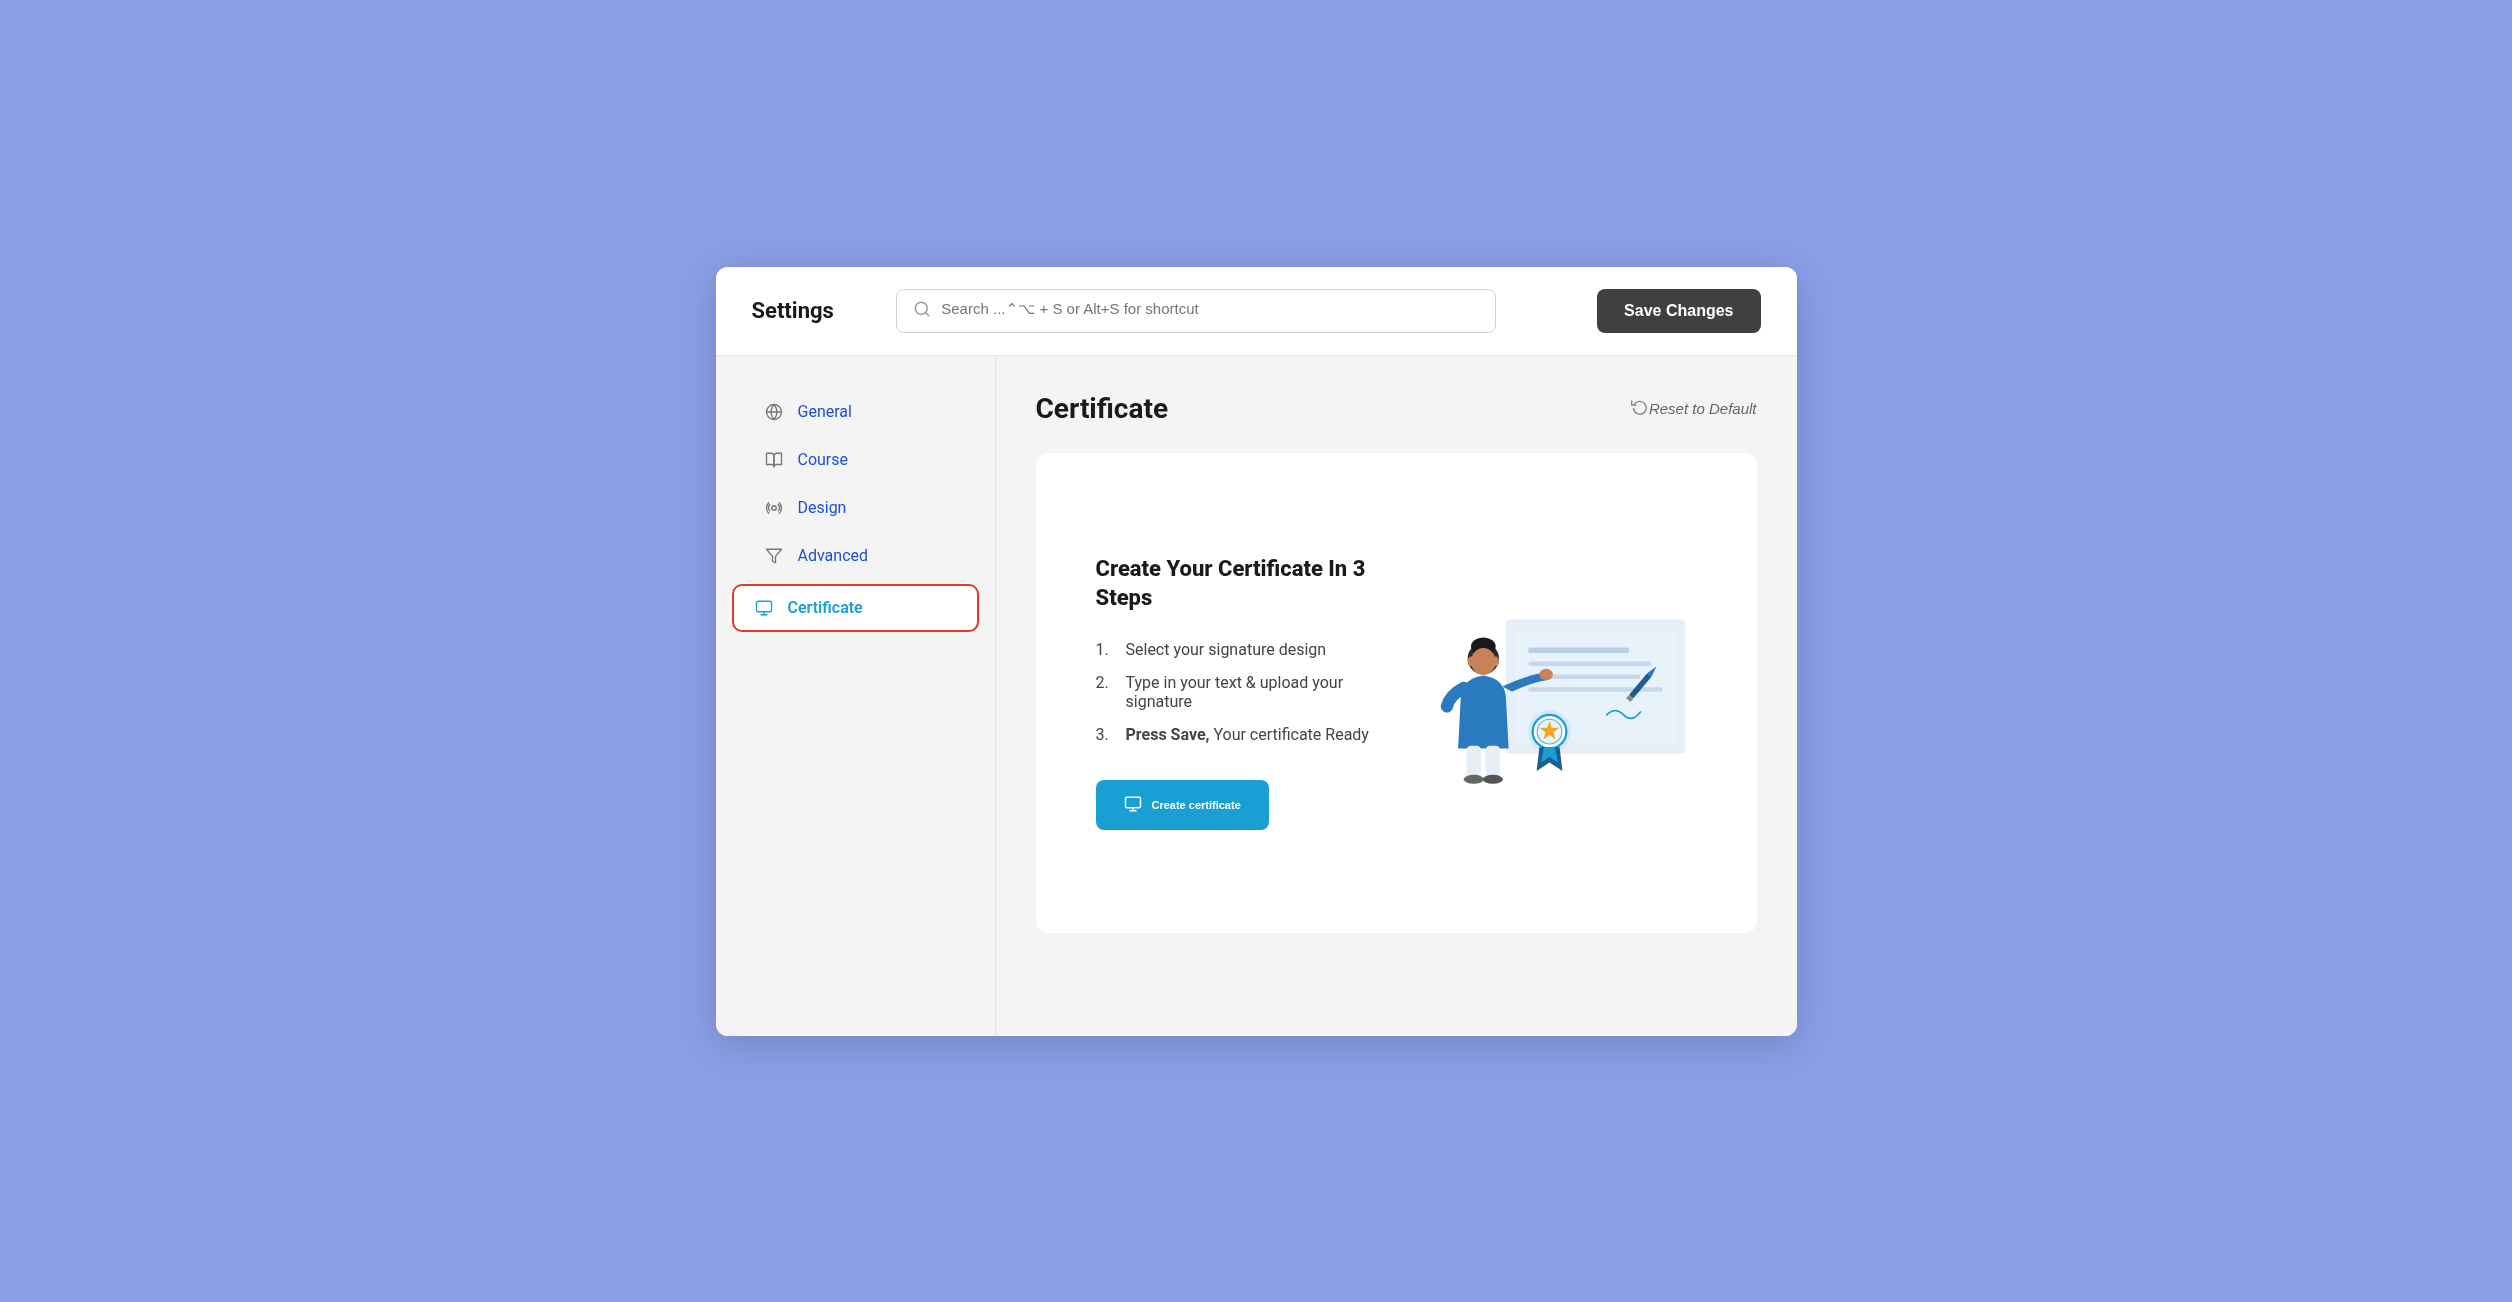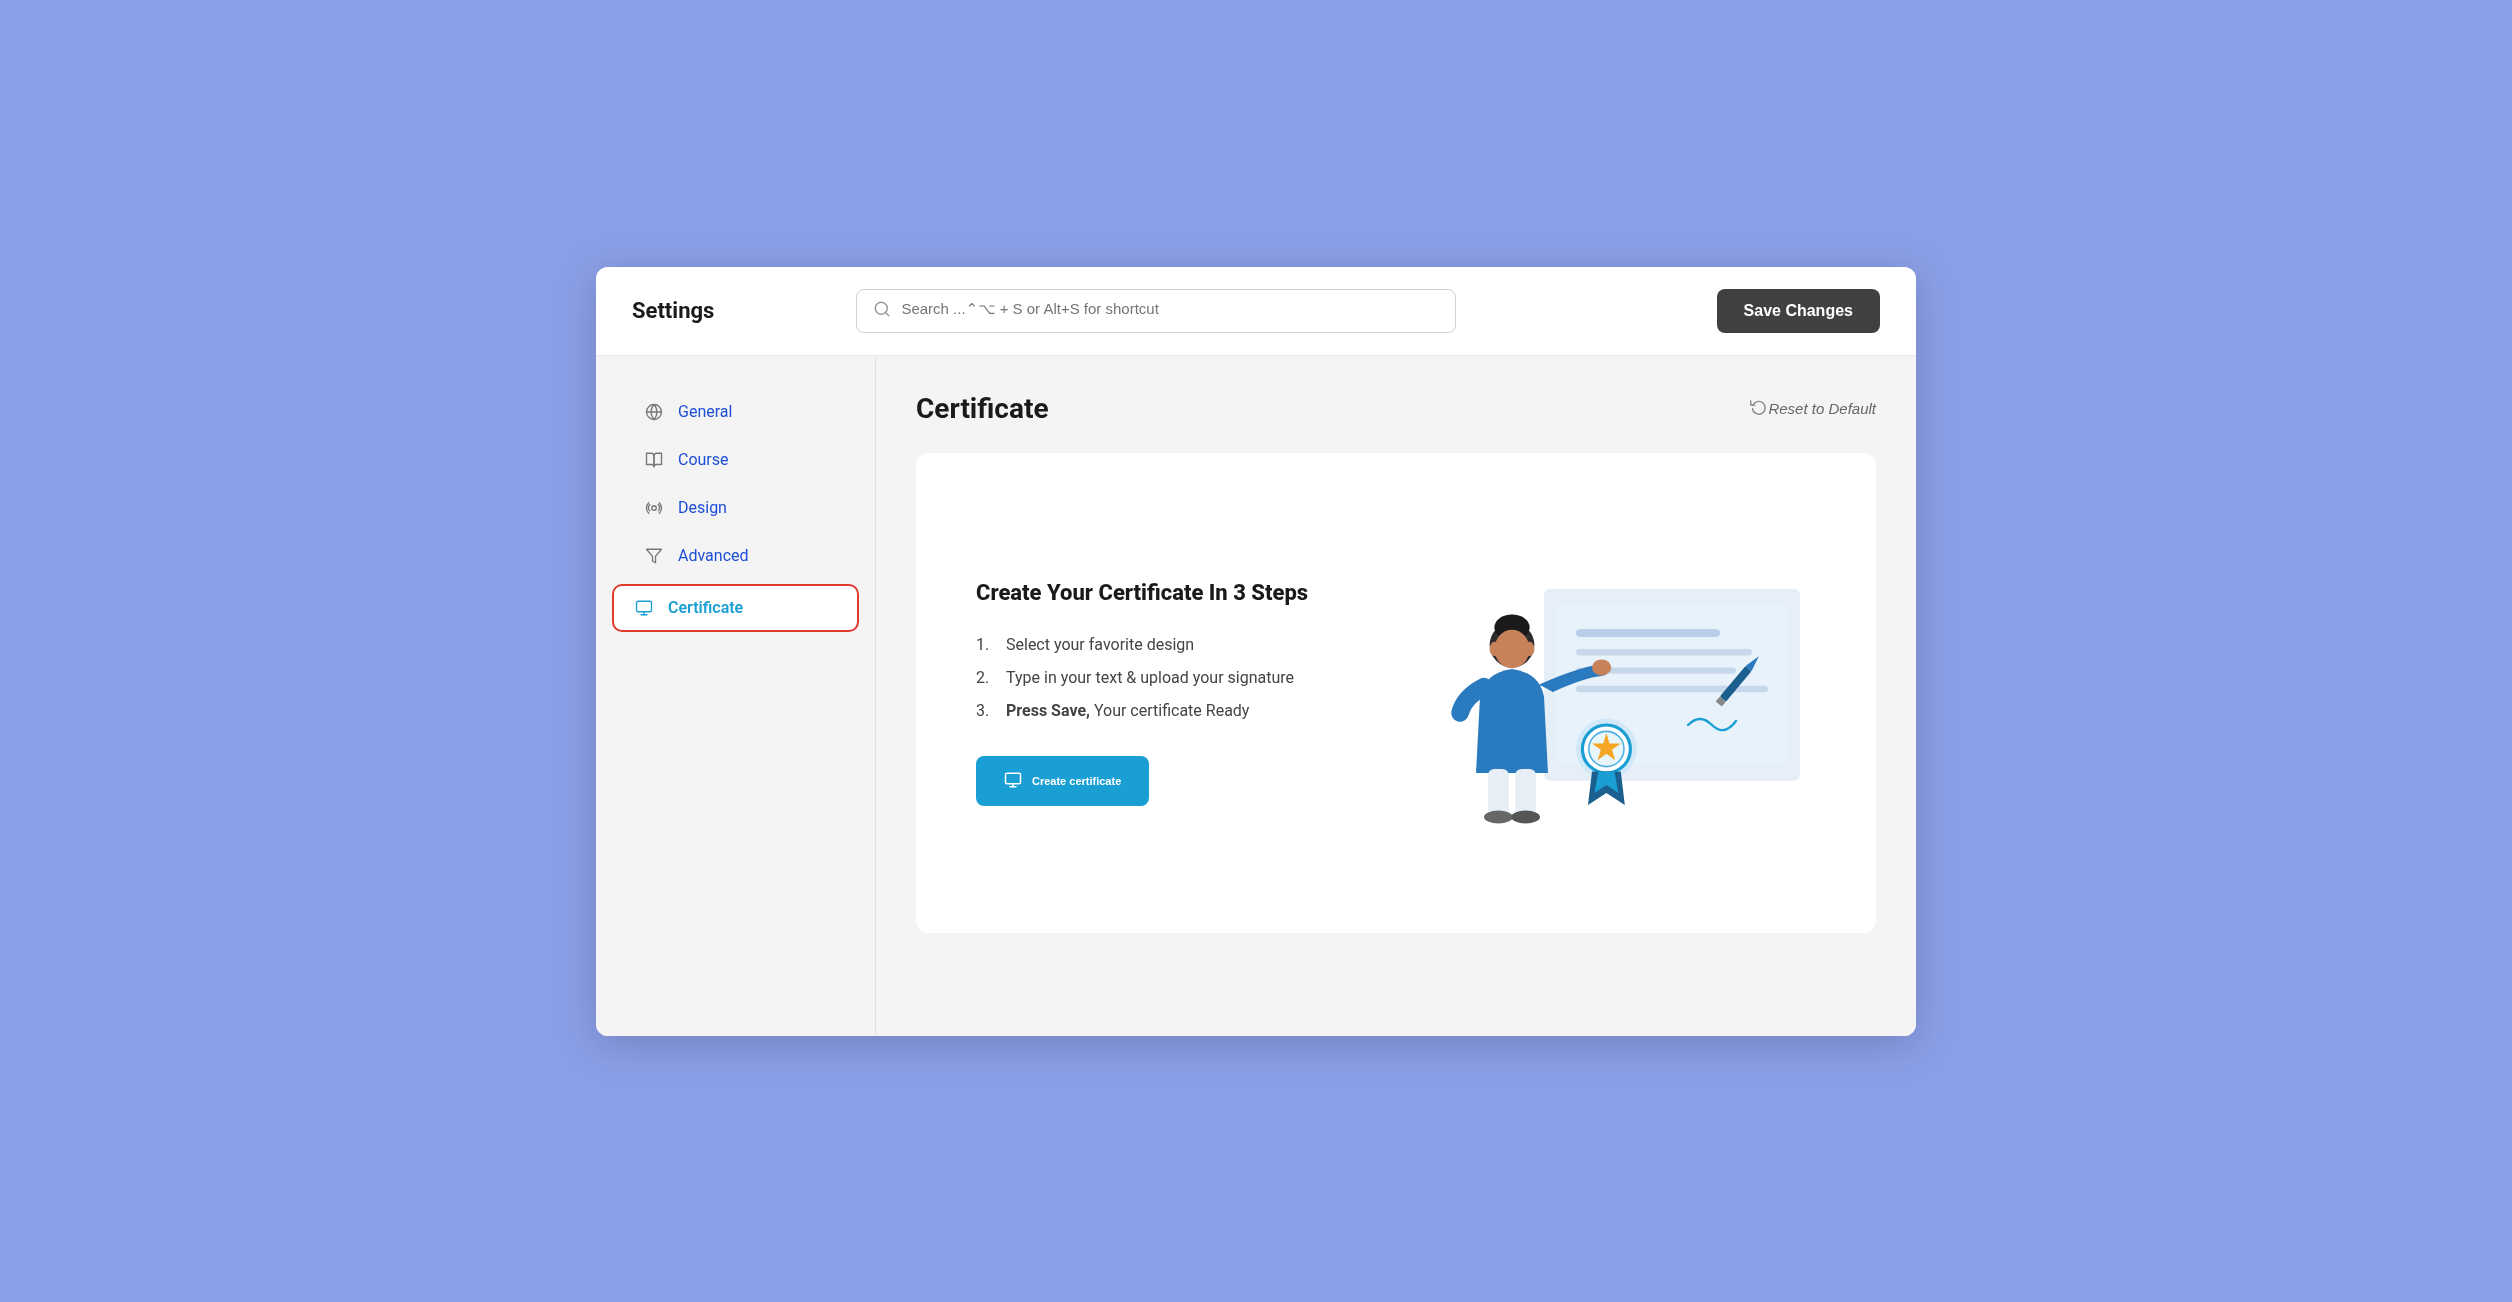--- a/index.html
+++ b/index.html
@@ -7,21 +7,21 @@
       background: #8b9fe8;
       min-height: 100vh;
       display: flex;
       align-items: center;
       justify-content: center;
       font-family: -apple-system, BlinkMacSystemFont, 'Segoe UI', Roboto, sans-serif;
     }
     .window {
       background: #fff;
       border-radius: 12px;
-      width: 1320px;
+      width: 1081px;
       min-height: 760px;
       overflow: hidden;
       box-shadow: 0 8px 40px rgba(0,0,0,0.18);
     }
     .header {
       display: flex;
       align-items: center;
       padding: 22px 36px;
       border-bottom: 1px solid #e8e8e8;
       background: #fff;
@@ -304,21 +304,21 @@
         </button>
       </div>
 
       <div class="card">
 
         <div class="card-left">
           <h2 class="card-title">Create Your Certificate In 3 Steps</h2>
           <ol class="steps-list">
             <li>
               <span class="step-num">1.</span>
-              <span>Select your favorite design</span>
+              <span>Select your signature design</span>
             </li>
             <li>
               <span class="step-num">2.</span>
               <span>Type in your text &amp; upload your signature</span>
             </li>
             <li>
               <span class="step-num">3.</span>
               <span><span class="step-bold">Press Save,</span> Your certificate Ready</span>
             </li>
           </ol>

